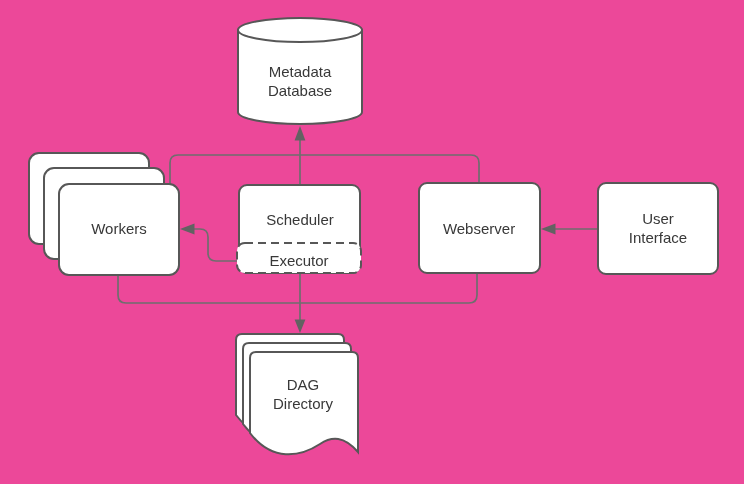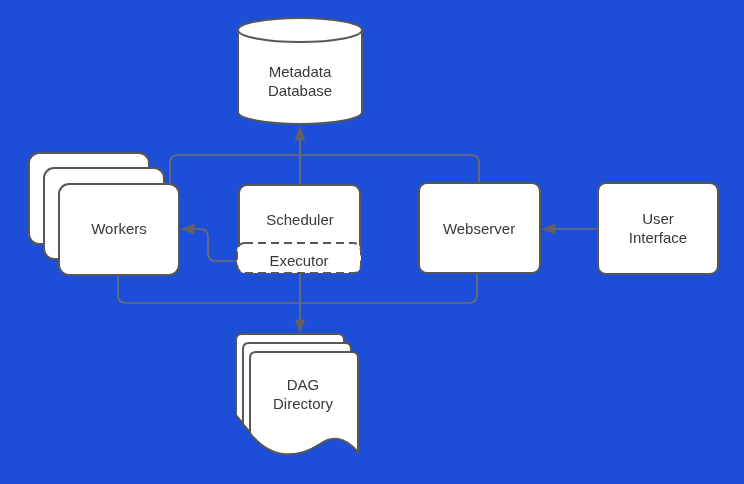--- a/index.html
+++ b/index.html
@@ -4,21 +4,21 @@
 <style>
   html, body {
     margin: 0;
     padding: 0;
     background: #ffffff;
   }
   .canvas {
     position: relative;
     width: 744px;
     height: 484px;
-    background: #1d4ed8;
+    background: #ec4899;
     overflow: hidden;
   }
   svg { display: block; }
   svg text {
     font-family: "Liberation Sans", "DejaVu Sans", sans-serif;
     font-size: 15px;
     fill: #383838;
     text-anchor: middle;
   }
   .node-shape {

